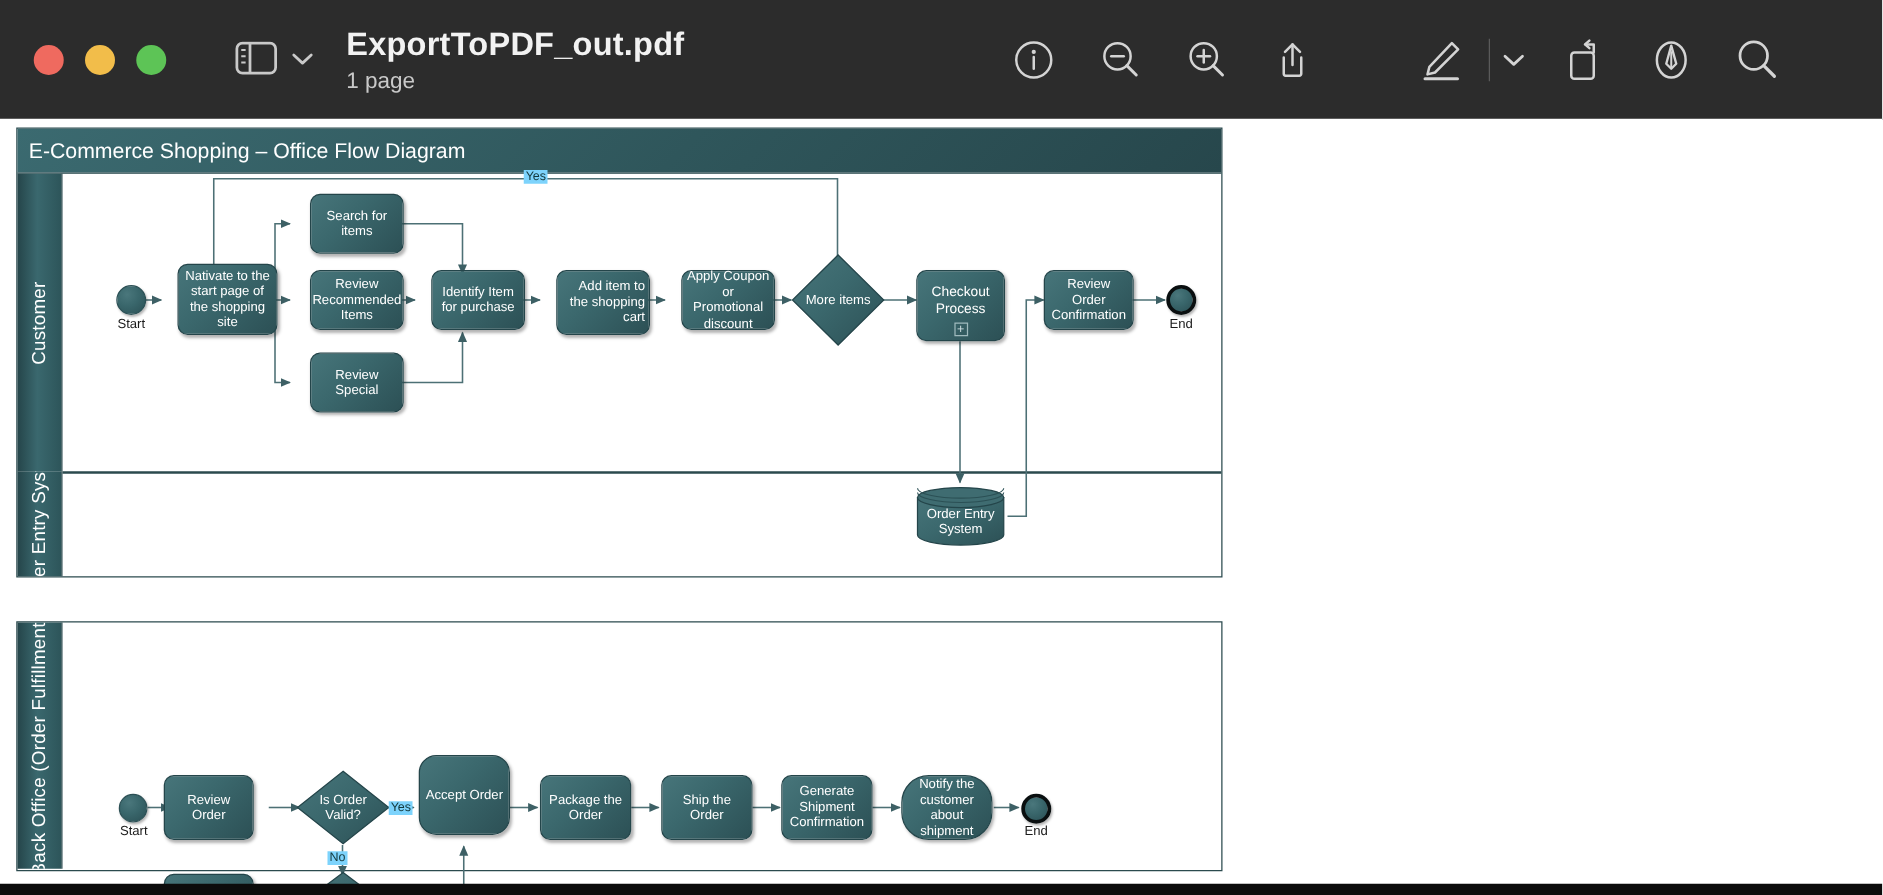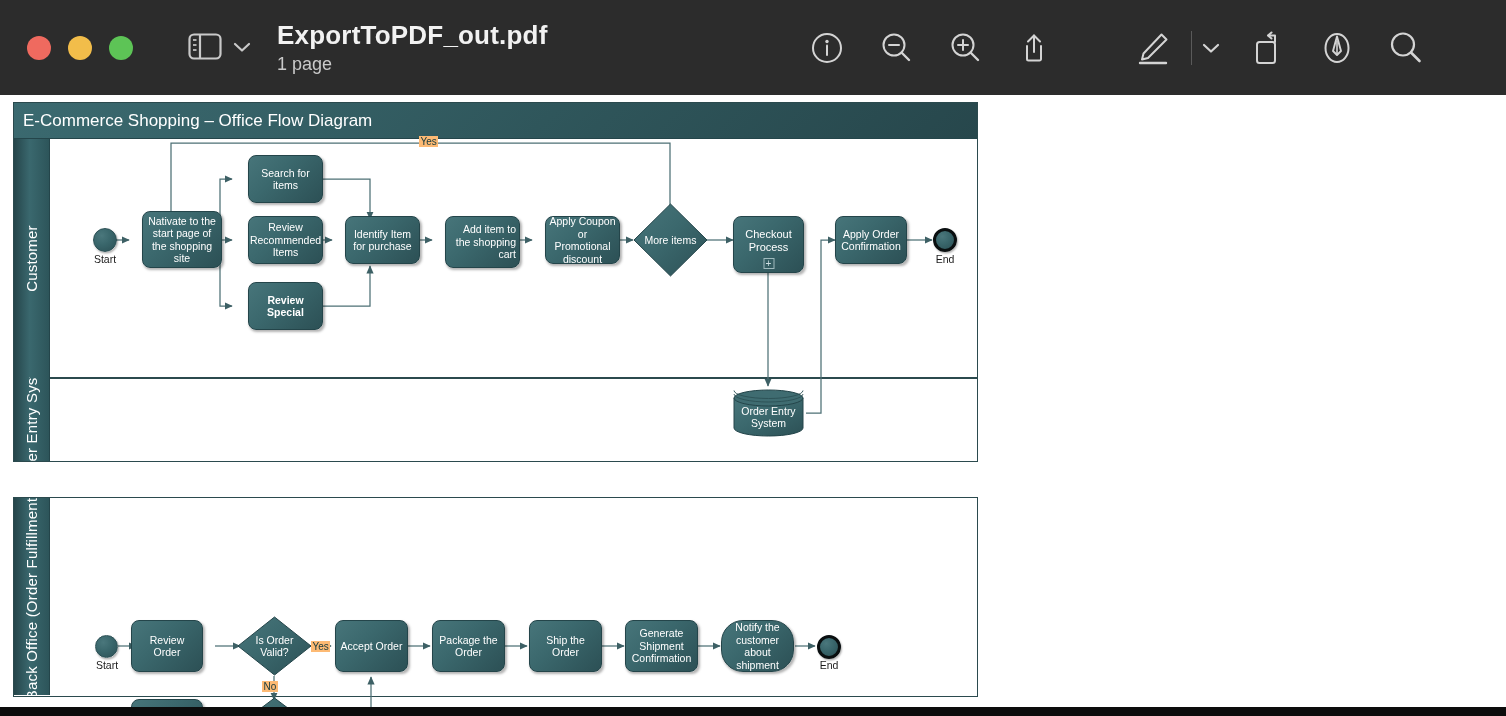--- a/index.html
+++ b/index.html
@@ -274,21 +274,21 @@
     font-size: 10.5px;
     line-height: 12.5px;
     padding-top: 8px;
     box-sizing: border-box;
   }
 
   .edge-label {
     position: absolute;
     font-size: 10px;
     color: #14393d;
-    background: #fdba74;
+    background: #7dd3fc;
     padding: 0 1.5px;
     white-space: nowrap;
   }
 
   svg.wires {
     position: absolute;
     left: 0; top: 0;
     overflow: visible;
     pointer-events: none;
   }
@@ -459,21 +459,21 @@
 
       <div class="circle-node start" style="left:79px; top:125px; width:24px; height:24px;"></div>
       <div class="node-caption" style="left:61px; top:150px; width:60px;">Start</div>
 
       <div class="node" style="left:128px; top:108px; width:80px; height:57px;">Nativate to the start page of the shopping site</div>
 
       <div class="node" style="left:234px; top:52px; width:75px; height:48px;">Search for items</div>
 
       <div class="node" style="left:234px; top:113px; width:75px; height:48px;">Review Recommended Items</div>
 
-      <div class="node" style="left:234px; top:179px; width:75px; height:48px;font-weight:bold;">Review Special</div>
+      <div class="node" style="left:234px; top:179px; width:75px; height:48px;">Review Special</div>
 
       <div class="node" style="left:331px; top:113px; width:75px; height:48px;">Identify Item for purchase</div>
 
       <div class="node" style="left:431px; top:113px; width:75px; height:52px;text-align:right;">Add item to the shopping cart</div>
 
       <div class="node" style="left:531px; top:113px; width:75px; height:48px;">Apply Coupon or Promotional discount</div>
 
       <div class="diamond" style="left:619px; top:100px; width:75px; height:74px;">
         <svg class="dshape" viewBox="0 0 75 74" preserveAspectRatio="none">
           <defs>
@@ -486,21 +486,21 @@
           <polygon points="37.5,1 74,37 37.5,73 1,37" fill="url(#dg1)" stroke="#24454a" stroke-width="1"></polygon>
         </svg>
         <div class="dlabel">More items</div>
       </div>
 
       <div class="node big" style="left:719px; top:113px; width:71px; height:57px; position:absolute;text-align:center;">
         <span style="display:block; margin-bottom:8px;">Checkout Process</span>
         <span class="subproc-mark">+</span>
       </div>
 
-      <div class="node" style="left:821px; top:113px; width:72px; height:48px;">Apply Order Confirmation</div>
+      <div class="node" style="left:821px; top:113px; width:72px; height:48px;">Review Order Confirmation</div>
 
       <div class="circle-node end" style="left:919px; top:125px; width:24px; height:24px;"></div>
       <div class="node-caption" style="left:901px; top:150px; width:60px;">End</div>
 
       <div class="cyl" style="left:718px; top:286px; width:73px; height:48px;">
         <svg width="73" height="48" viewBox="0 0 73 48" style="position:absolute;left:0;top:0;">
           <defs>
             <linearGradient id="cg1" x1="0" y1="0" x2="1" y2="1">
               <stop offset="0%" stop-color="#47757a"></stop>
                 <stop offset="45%" stop-color="#3b686d"></stop>
@@ -567,21 +567,21 @@
               <stop offset="0%" stop-color="#47757a"></stop>
                 <stop offset="45%" stop-color="#3b686d"></stop>
                 <stop offset="100%" stop-color="#2c5055"></stop>
             </linearGradient>
           </defs>
           <polygon points="37.5,1 74,30 37.5,59 1,30" fill="url(#dg2)" stroke="#24454a" stroke-width="1"></polygon>
         </svg>
         <div class="dlabel">Is Order Valid?</div>
       </div>
 
-      <div class="node" style="left:321px; top:122px; width:73px; height:52px;">Accept Order</div>
+      <div class="node" style="left:321px; top:106px; width:73px; height:64px;border-radius:14px;">Accept Order</div>
 
       <div class="node" style="left:418px; top:122px; width:73px; height:52px;">Package the Order</div>
 
       <div class="node" style="left:515px; top:122px; width:73px; height:52px;">Ship the Order</div>
 
       <div class="node" style="left:611px; top:122px; width:73px; height:52px;">Generate Shipment Confirmation</div>
 
       <div class="node" style="left:707px; top:122px; width:73px; height:52px;border-radius:22px;">Notify the customer about shipment</div>
 
       <div class="circle-node end" style="left:803px; top:137px; width:24px; height:24px;"></div>

